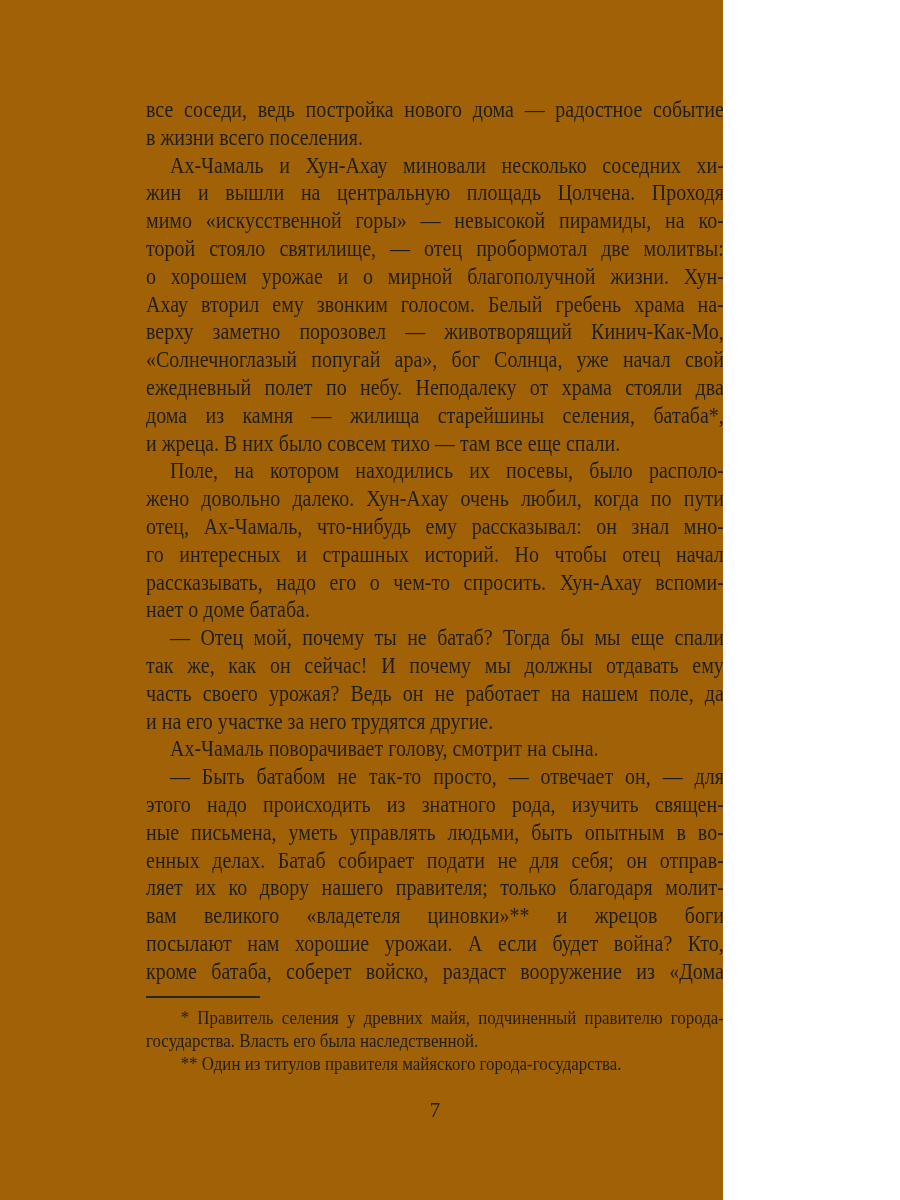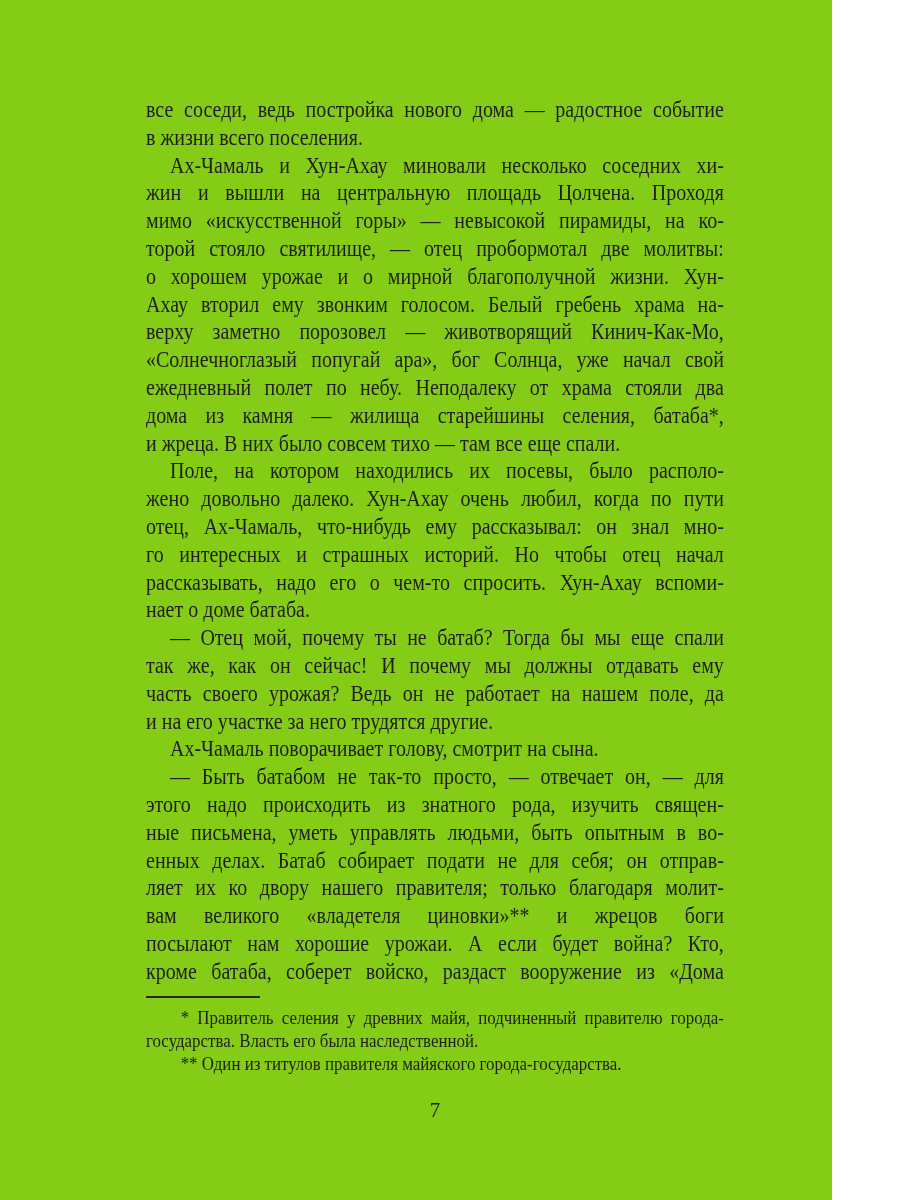--- a/index.html
+++ b/index.html
@@ -3,23 +3,23 @@
 <meta charset="utf-8">
 <style>
   html, body {
     margin: 0;
     padding: 0;
     background: #ffffff;
     font-family: "Liberation Serif", "DejaVu Serif", serif;
   }
   .page {
     position: relative;
-    width: 832px;
+    width: 723px;
     height: 1200px;
-    background: #84cc16;
+    background: #a16207;
     overflow: hidden;
   }
   
   .text-block {
     position: absolute;
     left: 146px;
     top: 96px;
     width: 650px;
     transform: scaleX(0.889);
     transform-origin: 0 0;

